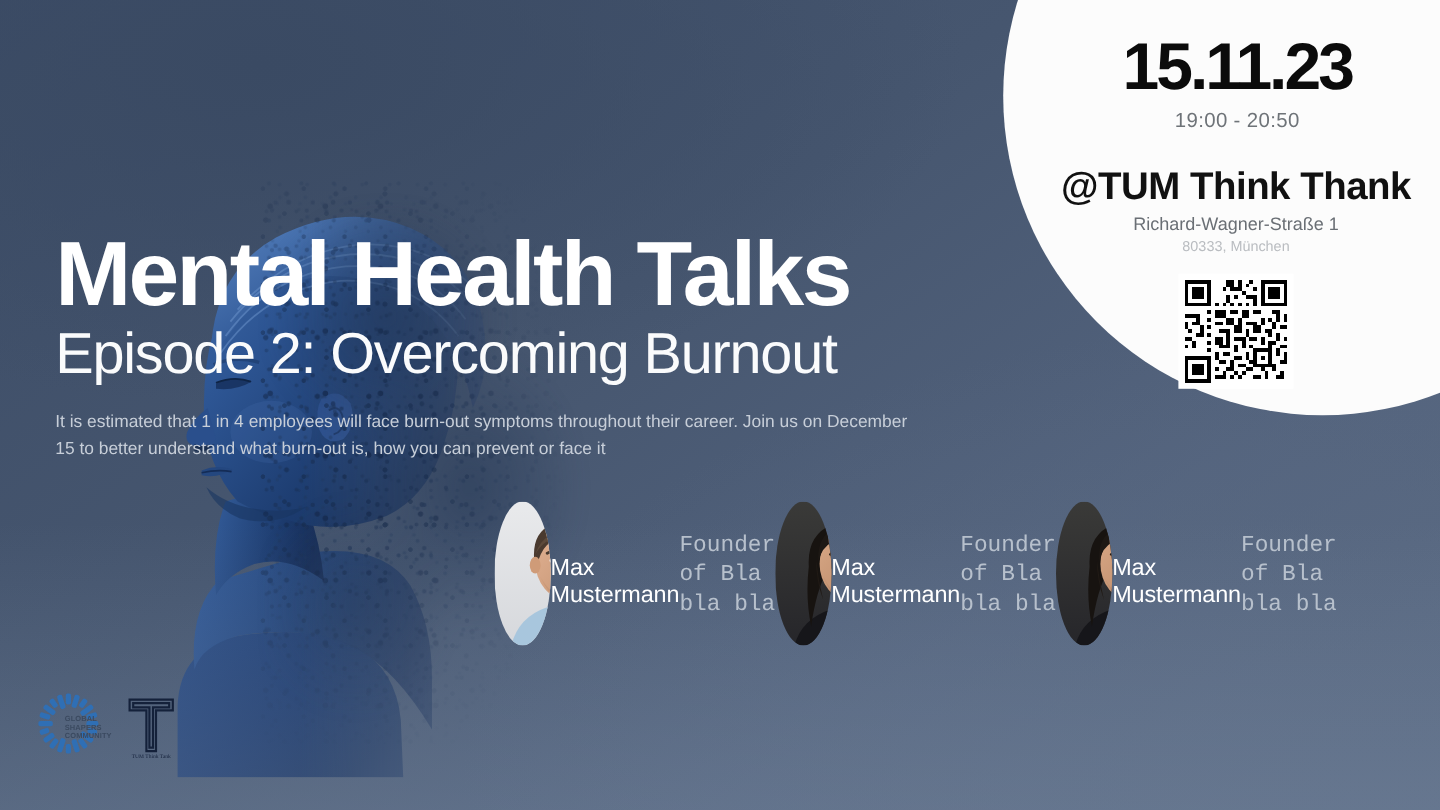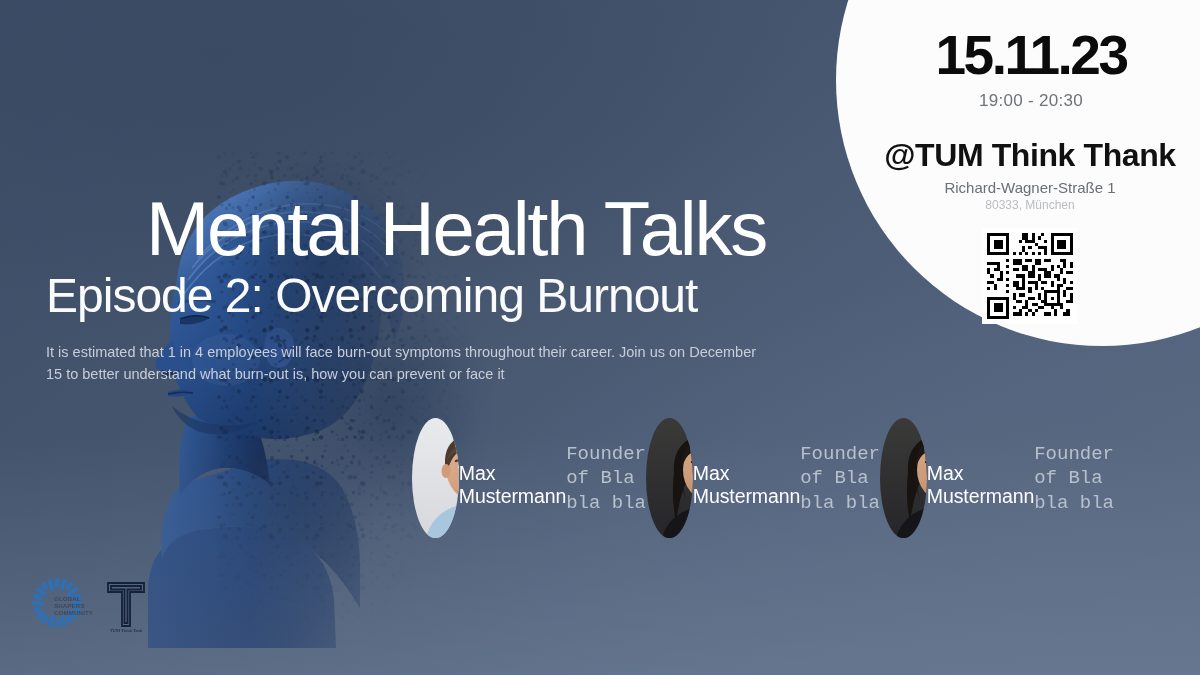--- a/index.html
+++ b/index.html
@@ -113,24 +113,23 @@
     width:96px; height:96px; background:#fff;
     display:flex; align-items:center; justify-content:center;
   }
   .qr-wrap svg { display:block; }
 
   
   .headline-block {
     position:absolute; left:46px; top:193px; width:820px;
   }
   .title {
-    font-size:76px; font-weight:normal; color:#fff;
+    font-size:76px; font-weight:bold; color:#fff;
     letter-spacing:-2.2px; line-height:.96;
     white-space:nowrap;
-    text-align:center;
   }
   .subtitle {
     font-size:48px; font-weight:300; color:#fafbfc;
     letter-spacing:-1px; line-height:1.1;
     margin-top:4px; white-space:nowrap;
   }
   .description {
     font-size:14.5px; color:#c7ced8; line-height:1.55;
     margin-top:18px; max-width:730px;
   }
@@ -271,21 +270,21 @@
   </div>
 
   <div class="dust-haze" aria-hidden="true"></div>
   <div class="dust" aria-hidden="true"></div>
   <div class="floor-glow" aria-hidden="true"></div>
 
   <div class="circle-panel"></div>
 
   <div class="circle-content">
     <div class="date">15.11.23</div>
-    <div class="time">19:00 - 20:30</div>
+    <div class="time">19:00 - 20:50</div>
     <div class="venue">@TUM Think Thank</div>
     <div class="addr1">Richard-Wagner-Straße 1</div>
     <div class="addr2">80333, München</div>
 
     <div class="qr-wrap">
       <svg width="92" height="92" viewBox="0 0 29 29" shape-rendering="crispEdges" aria-hidden="true">
         <rect width="29" height="29" fill="#fff"></rect>
         <g fill="#000">
 
           <path d="M1 1h7v7H1z"></path>

